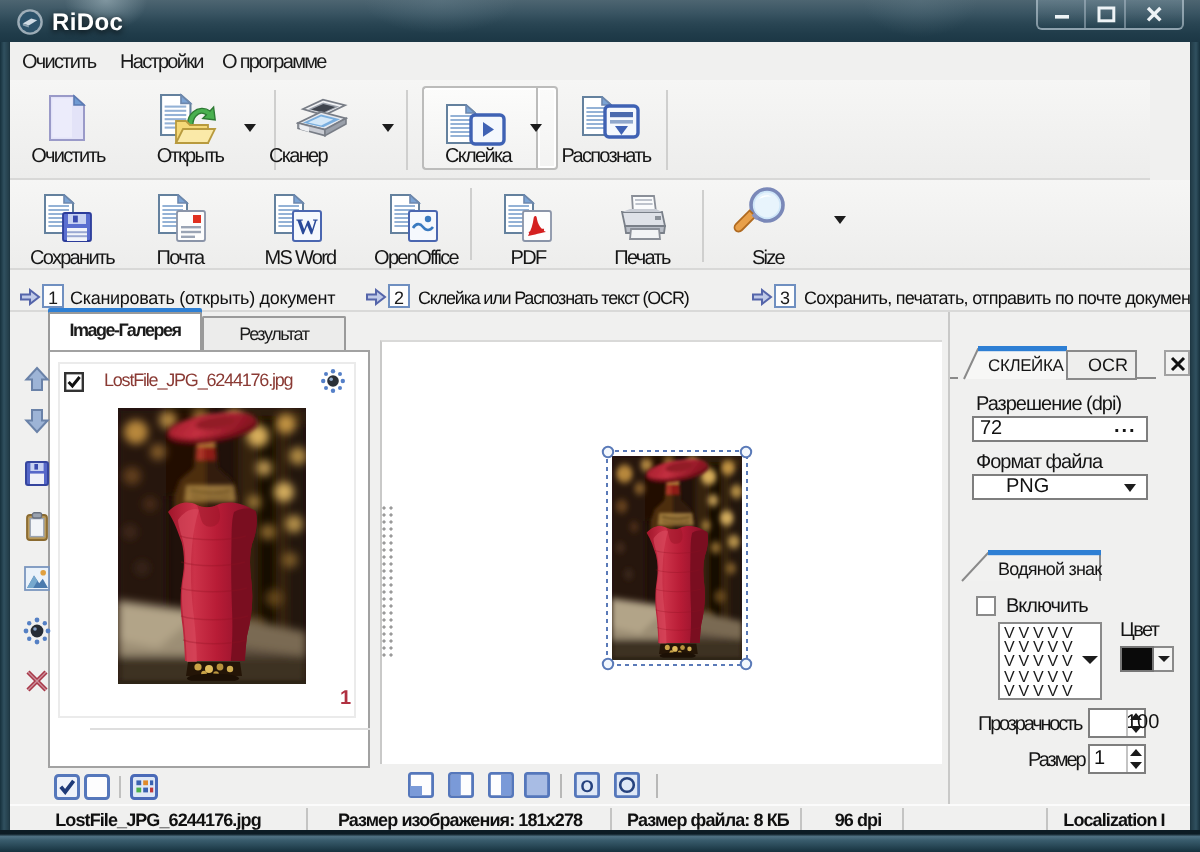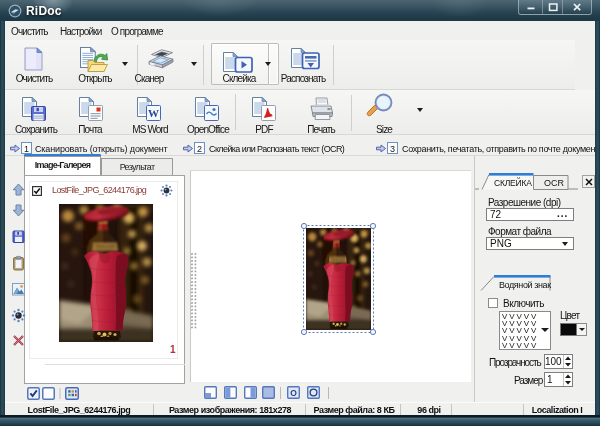--- a/index.html
+++ b/index.html
@@ -483,21 +483,21 @@
       <div class="abs" style="left:107px;top:19px;width:13px;height:13px;border:1px solid #a2a2a2;background:#f2f2f1;"></div>
       <svg class="abs" style="left:110px;top:22px;" width="8" height="8" viewBox="0 0 8 8">
           <path d="M1 1 L7 7 M7 1 L1 7" stroke="#111" stroke-width="1.5"></path>
         </svg>
 
       <div class="abs rlbl" style="left:13px;top:41px;">Разрешение (dpi)</div>
       <div class="inp" style="left:11px;top:52px;width:88px;height:13px;line-height:11px;padding-left:3px;">72</div>
       <div class="abs" style="left:82px;top:52px;font-size:10px;font-weight:bold;letter-spacing:1px;">...</div>
 
       <div class="abs rlbl" style="left:13px;top:70px;">Формат файла</div>
-      <div class="inp" style="left:11px;top:81px;width:88px;height:13px;line-height:11px;padding-left:3px;">PNG</div>
+      <div class="inp" style="left:11px;top:81px;width:88px;height:13px;line-height:11px;padding-left:16px;">PNG</div>
       <div class="darr" style="left:87px;top:86px;border-left-width:3.5px;border-right-width:3.5px;border-top-width:4px;"></div>
 
       <svg class="abs" style="left:0px;top:117px;" width="121" height="18" viewBox="0 0 121 18">
         <path d="M6 17.5 L19 3.5 L75 3.5 L75 17.5 Z" fill="#f1f1f0"></path>
         <path d="M6 17.5 L19 3.5 L75 3.5 L75 17.5" fill="none" stroke="#8a8a8a" stroke-width="1"></path>
         <rect x="19" y="2" width="56.5" height="2.6" fill="#2e7fd4"></rect>
         <text x="24" y="14.5" font-size="9" letter-spacing="-0.4" fill="#141414">Водяной знак</text>
       </svg>
 
       <div class="abs" style="left:13px;top:142px;width:10px;height:10px;background:#fff;border:1px solid #8a8a8a;"></div>
@@ -506,21 +506,21 @@
       <div class="abs" style="left:24px;top:155px;width:52px;height:39px;background:#fff;border:1px solid #8a8a8a;"></div>
       <div class="abs" style="left:27px;top:157px;width:37px;height:36px;font-size:8px;letter-spacing:1.9px;line-height:7.2px;color:#1a1a1a;overflow:hidden;">VVVVV<br>VVVVV<br>VVVVV<br>VVVVV<br>VVVVV</div>
       <div class="darr" style="left:66px;top:172px;border-left-width:4px;border-right-width:4px;border-top-width:4.5px;"></div>
 
       <div class="abs rlbl" style="left:85px;top:154px;letter-spacing:-0.8px;text-align:center;">Цвет</div>
       <div class="abs" style="left:85px;top:167px;width:17px;height:13px;background:#0a0a0a;border:1px solid #777;"></div>
       <div class="abs" style="left:102px;top:167px;width:10px;height:13px;background:#f4f4f3;border:1px solid #8a8a8a;border-left:none;"></div>
       <div class="darr" style="left:104px;top:172px;border-left-width:3px;border-right-width:3px;border-top-width:3.5px;"></div>
 
       <div class="abs rlbl" style="left:14px;top:201px;letter-spacing:-1.1px;">Прозрачность</div>
-      <div class="inp" style="left:69px;top:198px;width:29px;height:15px;line-height:13px;padding-left:0;">100</div>
+      <div class="inp" style="left:69px;top:198px;width:29px;height:15px;line-height:13px;padding-left:18px;">100</div>
       <div class="abs" style="left:88px;top:199px;width:1px;height:13px;background:#c4c4c4;"></div>
       <svg class="abs" style="left:89px;top:200px;" width="8" height="11" viewBox="0 0 8 11">
           <path d="M4 0.5 L7 4 H1 Z" fill="#1a1a1a"></path>
           <path d="M4 10.5 L7 7 H1 Z" fill="#1a1a1a"></path>
         </svg>
       <div class="abs rlbl" style="left:39px;top:219px;letter-spacing:-1px;">Размер</div>
       <div class="inp" style="left:69px;top:216px;width:29px;height:15px;line-height:13px;padding-left:2px;">1</div>
       <div class="abs" style="left:88px;top:217px;width:1px;height:13px;background:#c4c4c4;"></div>
       <svg class="abs" style="left:89px;top:218px;" width="8" height="11" viewBox="0 0 8 11">
           <path d="M4 0.5 L7 4 H1 Z" fill="#1a1a1a"></path>

